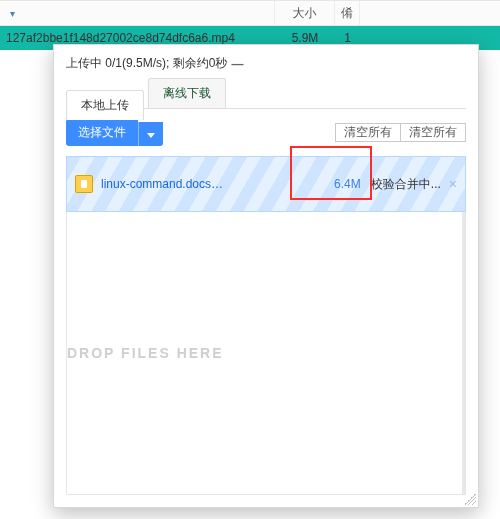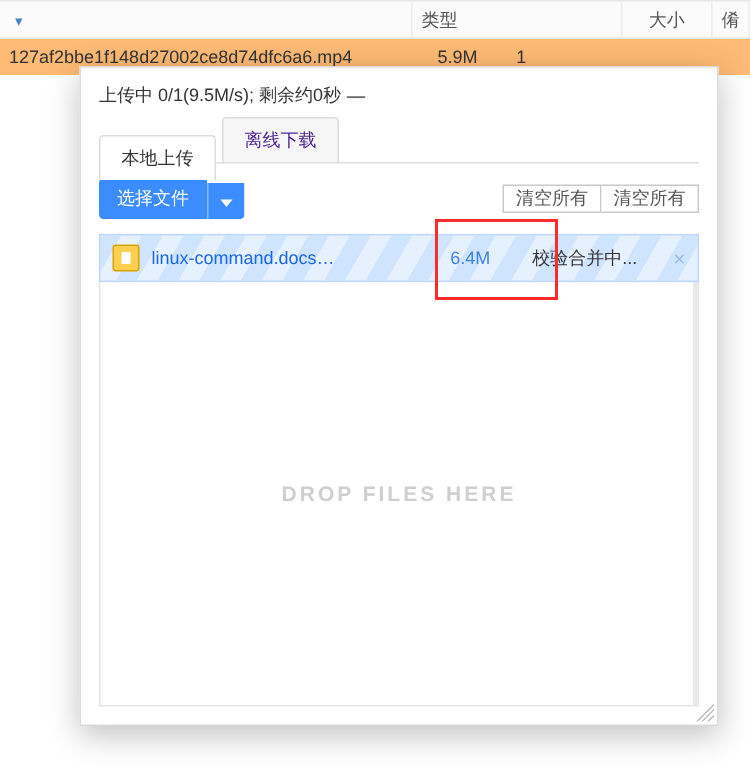--- a/index.html
+++ b/index.html
@@ -5,61 +5,60 @@
 html,body{margin:0;padding:0;font-family:"Microsoft YaHei","Helvetica Neue",Arial,sans-serif;font-size:12px;color:#333;background:#fff}
 .page{width:500px;height:519px;position:relative;overflow:hidden}
 .table-wrap{width:100%}
 .thead{display:flex;height:24px;line-height:24px;background:#fbfbfb;border-top:1px solid #e6e6e6;border-bottom:1px solid #e6e6e6;color:#555}
 .thead .col{border-right:1px solid #ececec;padding:0 6px;box-sizing:border-box;white-space:nowrap;overflow:hidden}
 .col-name{width:275px}
 .col-type{width:140px}
 .col-size{width:60px;text-align:center}
 .col-attr{width:25px;text-align:center}
 .sort-icon{color:#4a84c4;font-size:10px;margin-left:4px}
-.row{display:flex;height:24px;line-height:24px;background:#fdba74}
+.row{display:flex;height:24px;line-height:24px;background:#14b8a6}
 .row .col{padding:0 6px;box-sizing:border-box;white-space:nowrap;overflow:hidden}
 .dialog{position:absolute;left:53px;top:44px;width:400px;background:#fff;border:1px solid #d9d9d9;box-shadow:0 6px 20px rgba(0,0,0,.25);padding:10px 12px 12px}
 .dlg-title-row{display:flex;align-items:center;color:#333;margin-bottom:6px}
 .dlg-title{font-size:12px}
 .dlg-min{cursor:pointer;font-weight:bold;color:#666;padding:0 4px}
 .tabs{display:flex;border-bottom:1px solid #ddd;margin:6px 0 10px}
-.tab{padding:6px 14px;border:1px solid #ddd;border-bottom:none;background:#f6f6f6;margin-right:4px;color:#4c1d95;border-radius:3px 3px 0 0;cursor:pointer}
+.tab{padding:6px 14px;border:1px solid #ddd;border-bottom:none;background:#f6f6f6;margin-right:4px;color:#14532d;border-radius:3px 3px 0 0;cursor:pointer}
 .tab.active{background:#fff;color:#333;position:relative;top:12px}
 .toolbar{display:flex;align-items:center;justify-content:space-between;margin-bottom:10px}
 .btn-select{display:inline-flex;align-items:flex-end;border-radius:3px;overflow:hidden;box-shadow:inset 0 -1px 0 rgba(0,0,0,.05)}
 .btn-select .main{background:#3b8cff;color:#fff;padding:5px 12px;cursor:pointer}
 .btn-select .caret{background:#3b8cff;color:#fff;border-left:1px solid rgba(255,255,255,.4);padding:5px 8px;cursor:pointer}
 .caret-icon{display:inline-block;width:0;height:0;border-left:4px solid transparent;border-right:4px solid transparent;border-top:5px solid #fff}
 .clear-group{display:flex}
 .btn-outline{border:1px solid #c9c9c9;background:#fff;color:#555;padding:0 8px;cursor:pointer}
 .btn-outline+.btn-outline{border-left:none}
-.upload-row{height:30px;display:flex;align-items:center;border:1px solid #b7d6ff;background:repeating-linear-gradient(120deg,#cfe5ff 0,#cfe5ff 12px,#e6f1ff 12px,#e6f1ff 24px);padding:0 8px;position:relative;margin-bottom:0}
+.upload-row{height:30px;display:flex;align-items:center;border:1px solid #b7d6ff;background:repeating-linear-gradient(120deg,#cfe5ff 0,#cfe5ff 12px,#e6f1ff 12px,#e6f1ff 24px);padding:12px 8px;position:relative;margin-bottom:0}
 .file-icon{width:16px;height:16px;background:#ffcf4d;border:1px solid #d9a400;border-radius:2px;display:flex;align-items:center;justify-content:center;margin-right:8px;flex:0 0 auto}
 .file-icon::after{content:"";display:block;width:6px;height:8px;background:#fff;border-radius:1px}
 .file-name{color:#1a66e6;font-weight:500;flex:0 0 auto;max-width:150px;white-space:nowrap;overflow:hidden;text-overflow:ellipsis}
-.file-size{color:#3c81e6;margin-left:auto;margin-right:28px}
-.file-status{color:#333;margin-right:24px}
+.file-size{color:#3c81e6;margin-left:auto;margin-right:10px}
+.file-status{color:#333;margin-right:8px}
 .close-x{color:#9fbbe0;cursor:pointer;font-size:14px}
 .hl-box{position:absolute;border:2px solid #ff2a2a;pointer-events:none}
-.drop-area{height:282px;border:1px solid #e5e5e5;border-top:none;display:flex;align-items:center;justify-content:center;position:relative}
+.drop-area{height:282px;border:1px solid #e5e5e5;border-top:none;display:flex;align-items:center;justify-content:flex-start;position:relative}
 .drop-text{color:#cfcfcf;font-weight:bold;letter-spacing:2px;font-size:14px;font-family:Arial,Helvetica,sans-serif}
 .resize{position:absolute;right:2px;bottom:2px;width:12px;height:12px;cursor:nwse-resize;background:linear-gradient(135deg,transparent 0,transparent 50%,#c0c0c0 50%,#c0c0c0 55%,transparent 55%,transparent 65%,#c0c0c0 65%,#c0c0c0 70%,transparent 70%,transparent 80%,#c0c0c0 80%,#c0c0c0 85%,transparent 85%)}
 .thin-scroll{position:absolute;right:0;top:0;bottom:0;width:3px;background:#e8e8e8}
 </style>
 </head>
 <body>
 <div class="page">
 
 <div class="table-wrap">
   <div class="thead">
     <div class="col col-name">
       <span></span>
       <span class="sort-icon">▾</span>
     </div>
-    <div class="col col-type">类型</div>
     <div class="col col-size">大小</div>
     <div class="col col-attr">倄</div>
   </div>
   <div class="row">
     <div class="col col-name">127af2bbe1f148d27002ce8d74dfc6a6.mp4</div>
     <div class="col col-size">5.9M</div>
     <div class="col col-attr">1</div>
   </div>
 </div>
 

